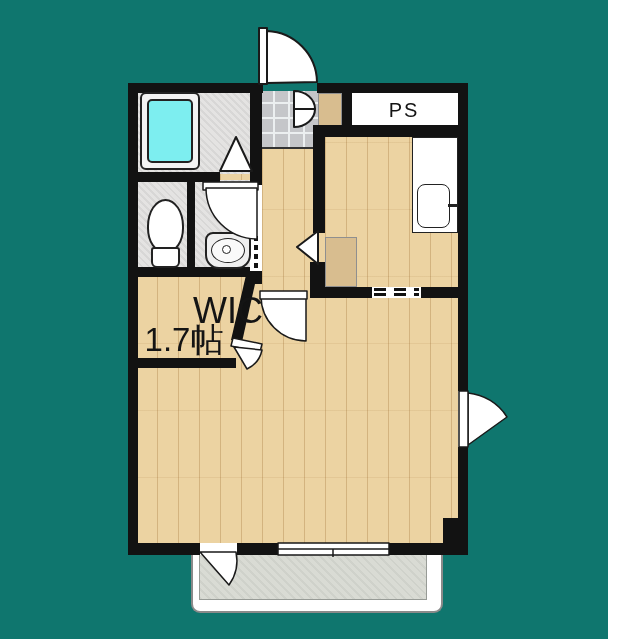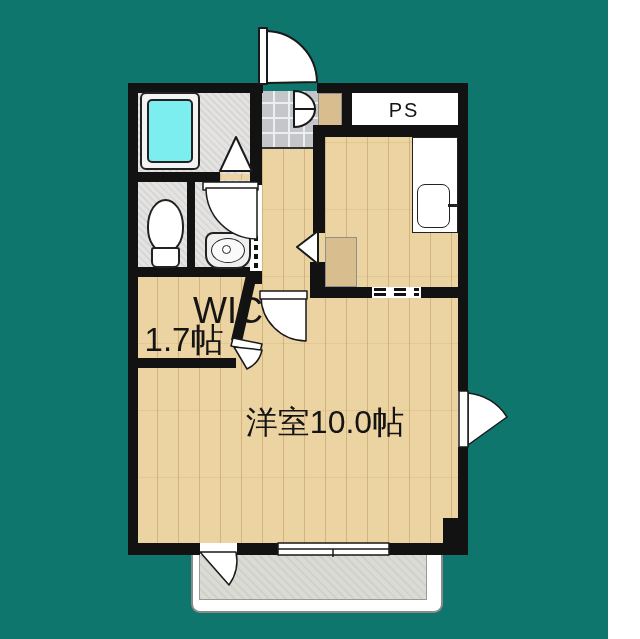--- a/index.html
+++ b/index.html
@@ -125,15 +125,14 @@
 
       <rect x="278" y="543" width="111" height="12" stroke-width="1.5"></rect>
       <line x1="278" y1="549" x2="389" y2="549" stroke-width="1.5"></line>
       <line x1="333" y1="549" x2="333" y2="557" stroke-width="1.5"></line>
     </g>
   </svg>
 
   <div class="lbl z40" style="left:404px;top:110px;font-size:20px;letter-spacing:2px;">PS</div>
   <div class="lbl z40" style="left:196px;top:311px;font-size:36px;margin-left:32px;">WIC</div>
   <div class="lbl z40" style="left:184px;top:339px;font-size:33px;">1.7帖</div>
-  <div class="lbl z40" style="left:325px;top:422px;font-size:32px;">洋室10.0帖</div>
 
 </div>
 
 </body></html>

